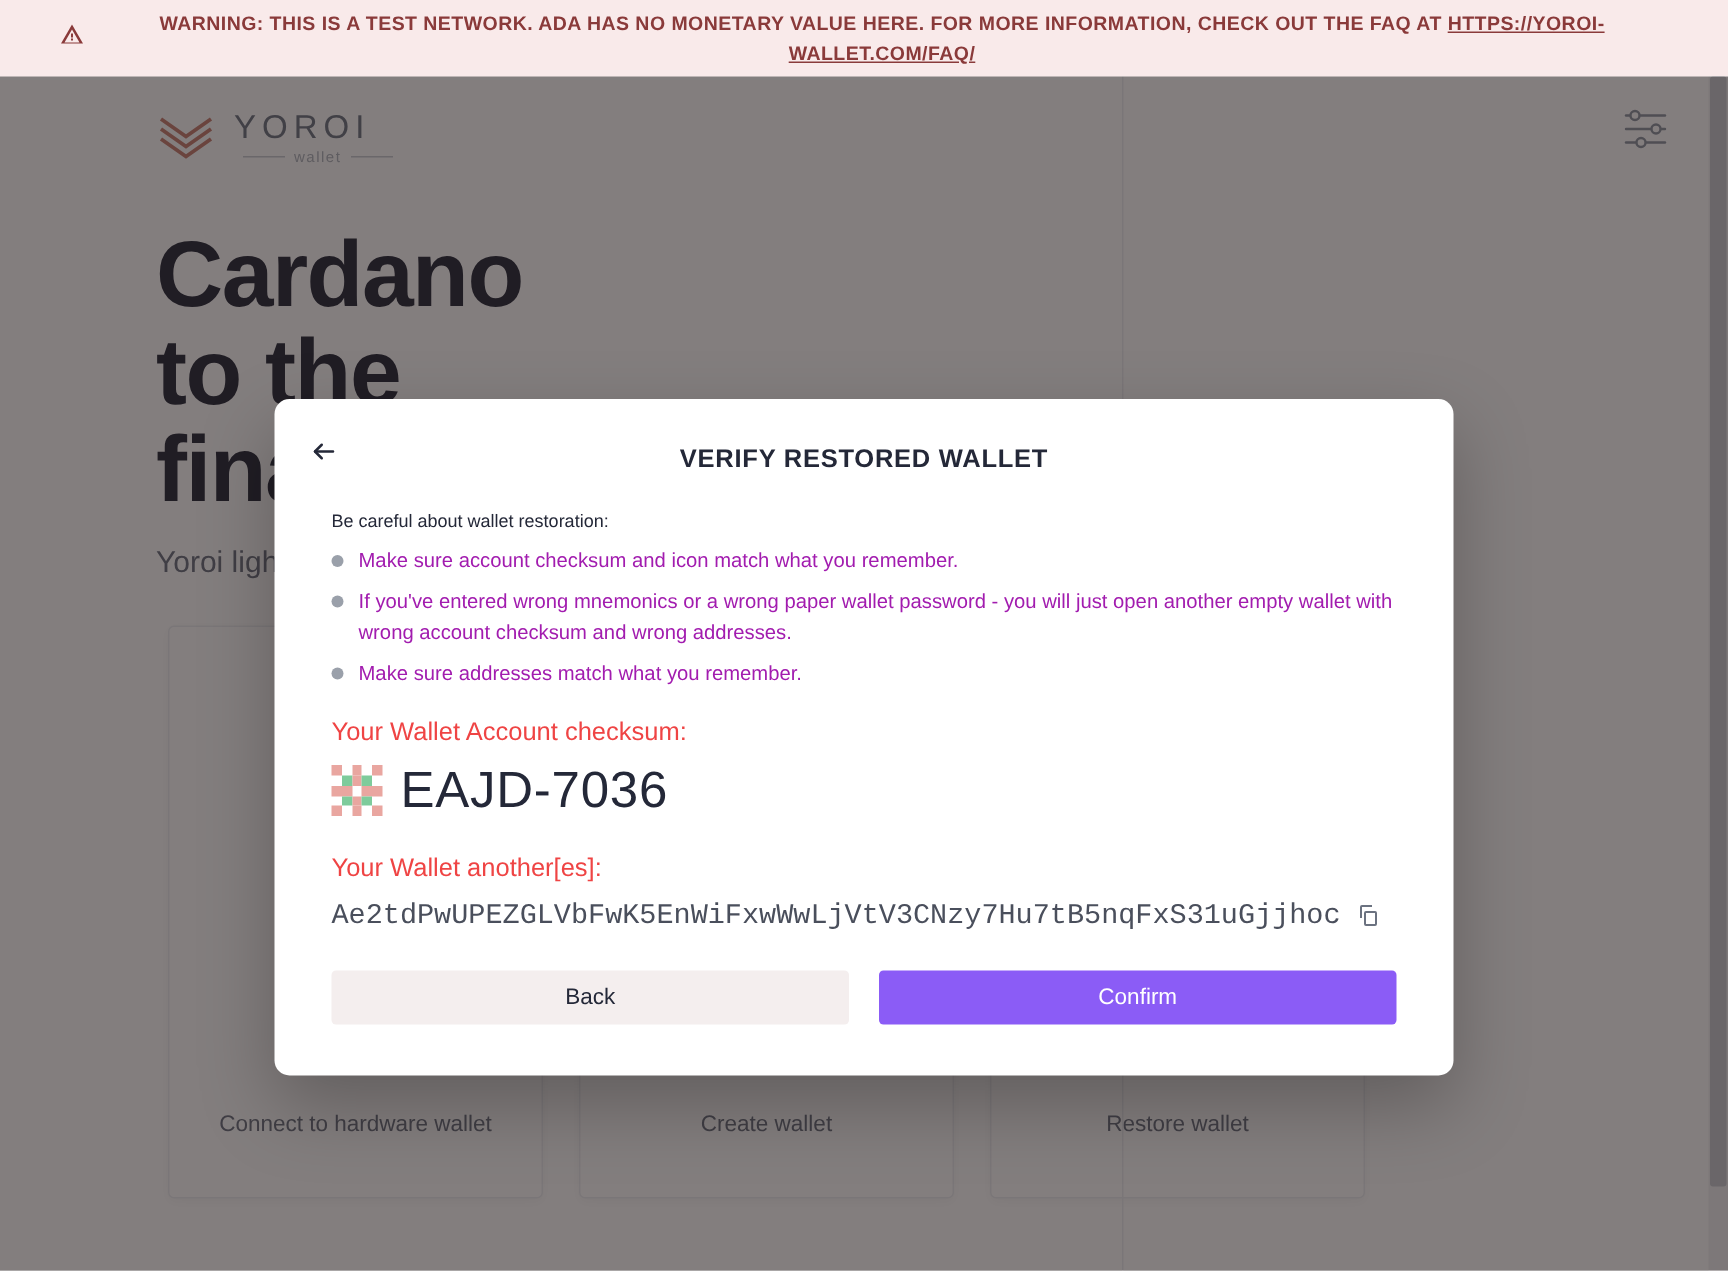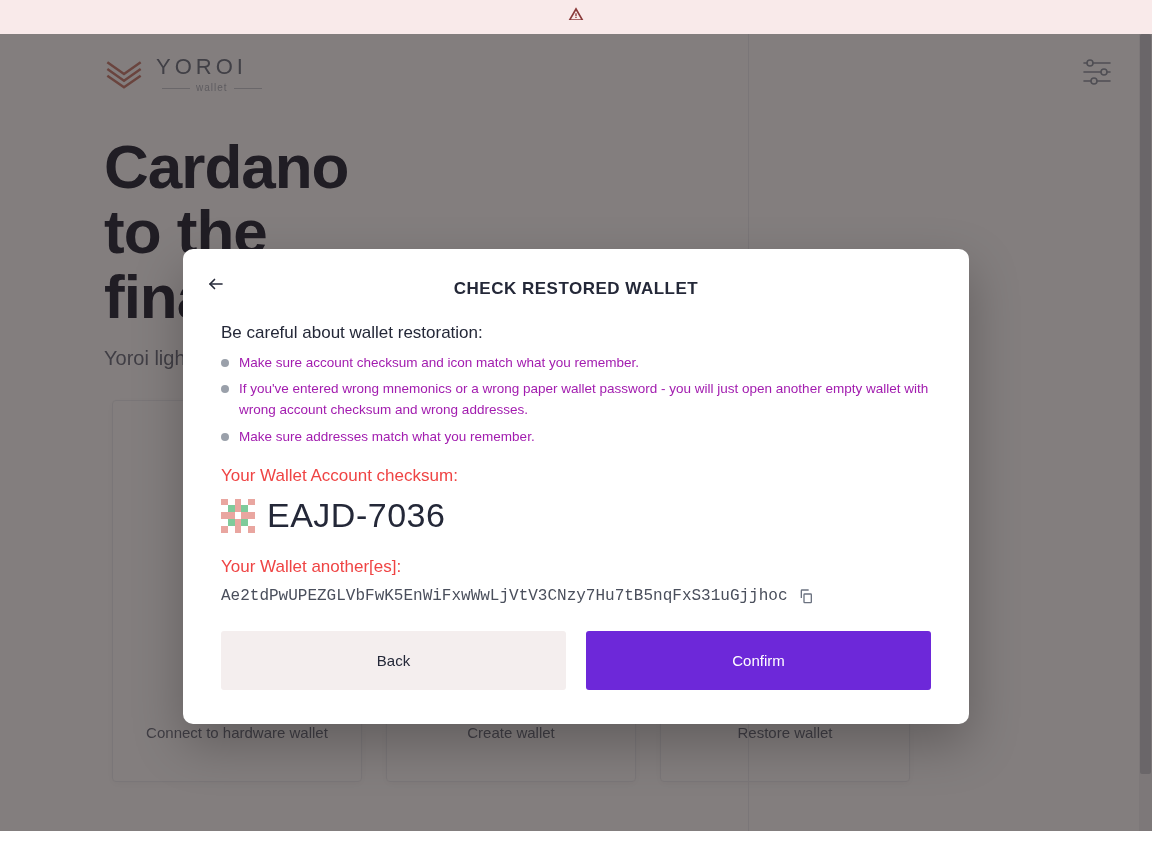--- a/index.html
+++ b/index.html
@@ -24,21 +24,21 @@
   
   .page {
     position:relative;
     width:100%;
     height: calc(847px - 50px);
   }
   
   .header {
     display:flex;
     justify-content:space-between;
-    align-items:center;
+    align-items:flex-start;
     padding: 20px 40px 0 104px;
   }
   .logo { display:flex; align-items:center; gap:12px; }
   .logo-mark svg { display:block; }
   .logo-text { color:#6d7684; letter-spacing:4px; font-size:22px; font-weight:400; }
   .logo-sub { font-size:10px; color:#aeb4bd; letter-spacing:1px; text-align:center; margin-top:2px; }
   .logo-sub::before, .logo-sub::after { content:""; display:inline-block; width:28px; border-top:1px solid #c8ccd2; vertical-align:middle; margin:0 6px; }
   
   .settings-btn { cursor:pointer; }
   
@@ -133,21 +133,21 @@
   }
   .modal-title {
     text-align:center;
     font-size:17px;
     font-weight:700;
     letter-spacing:0.5px;
     color:#242838;
     margin-bottom:24px;
   }
   .caution-heading {
-    font-size:17px;
+    font-size:12px;
     color:#242838;
     margin-bottom:10px;
   }
   .bullets { list-style:none; margin-bottom:18px; }
   .bullets li {
     position:relative;
     padding-left:18px;
     font-size:13.5px;
     color:#a21caf;
     line-height:1.55;
@@ -184,51 +184,54 @@
     font-weight:500;
     color:#242838;
     letter-spacing:0.5px;
   }
   .address-row {
     display:flex;
     align-items:center;
     gap:10px;
     margin-bottom:26px;
     font-family:"SFMono-Regular",Consolas,"Liberation Mono",Menlo,monospace;
-    font-size:16px;
+    font-size:19px;
     color:#4a4f5c;
   }
   .copy-btn { cursor:pointer; display:inline-flex; }
   .modal-buttons {
     display:flex;
     gap:20px;
   }
   .btn {
     flex:1;
-    height:59px;
+    height:36px;
     border:none;
     border-radius:3px;
     font-size:15px;
     font-weight:500;
     cursor:pointer;
     display:flex;
     align-items:center;
     justify-content:center;
   }
   .btn-back { background:#f4eeee; color:#242838; }
-  .btn-confirm { background:#6d28d9; color:#fff; }
+  .btn-confirm { background:#8b5cf6; color:#fff; }
 </style>
 </head>
 <body>
 
 <div class="warning-bar">
   <span class="warn-icon">
     <svg width="16" height="16" viewBox="0 0 24 24" fill="#8a3a3a">
         <path d="M12 2 1 21h22L12 2zm0 5 7.5 13h-15L12 7zm-1 4v4h2v-4h-2zm0 5v2h2v-2h-2z"></path>
       </svg>
+  </span>
+  <span>
+    <span>WARNING: THIS IS A TEST NETWORK. ADA HAS NO MONETARY VALUE HERE. FOR MORE INFORMATION, CHECK OUT THE FAQ AT </span><a href="#">HTTPS://YOROI-WALLET.COM/FAQ/</a>
   </span>
 </div>
 
 <div class="page">
 
   <div class="side-divider"></div>
 
   <div class="header">
     <div class="logo">
       <span class="logo-mark">
@@ -301,21 +304,21 @@
 
   <div class="overlay"></div>
 
   <div class="modal">
     <div class="modal-back">
       <svg width="22" height="18" viewBox="0 0 24 24" fill="none" stroke="#242838" stroke-width="2.2" stroke-linecap="round" stroke-linejoin="round">
         <line x1="20" y1="12" x2="4" y2="12"></line>
           <polyline points="10 18 4 12 10 6"></polyline>
       </svg>
     </div>
-    <div class="modal-title">CHECK RESTORED WALLET</div>
+    <div class="modal-title">VERIFY RESTORED WALLET</div>
 
     <div class="caution-heading">Be careful about wallet restoration:</div>
     <ul class="bullets">
       <li>Make sure account checksum and icon match what you remember.</li>
       <li>If you've entered wrong mnemonics or a wrong paper wallet password - you will just open another empty wallet with wrong account checksum and wrong addresses.</li>
       <li>Make sure addresses match what you remember.</li>
     </ul>
 
     <div class="section-label">Your Wallet Account checksum:</div>
     <div class="checksum-row">

